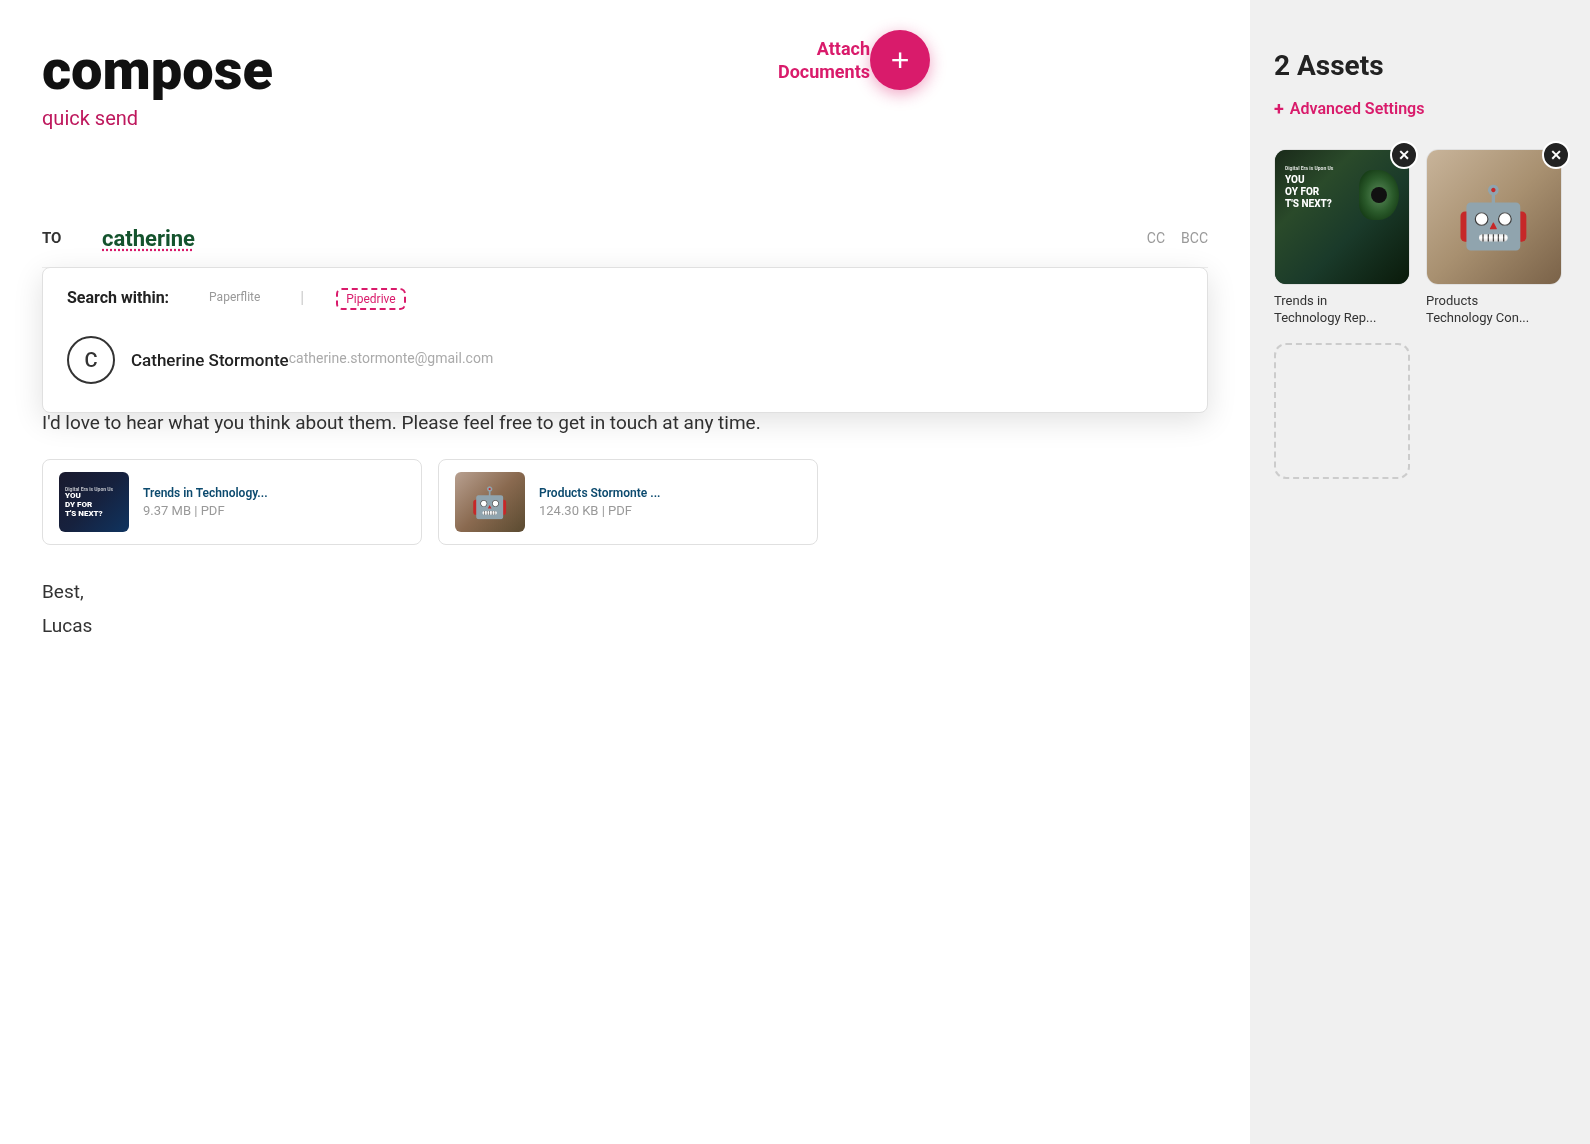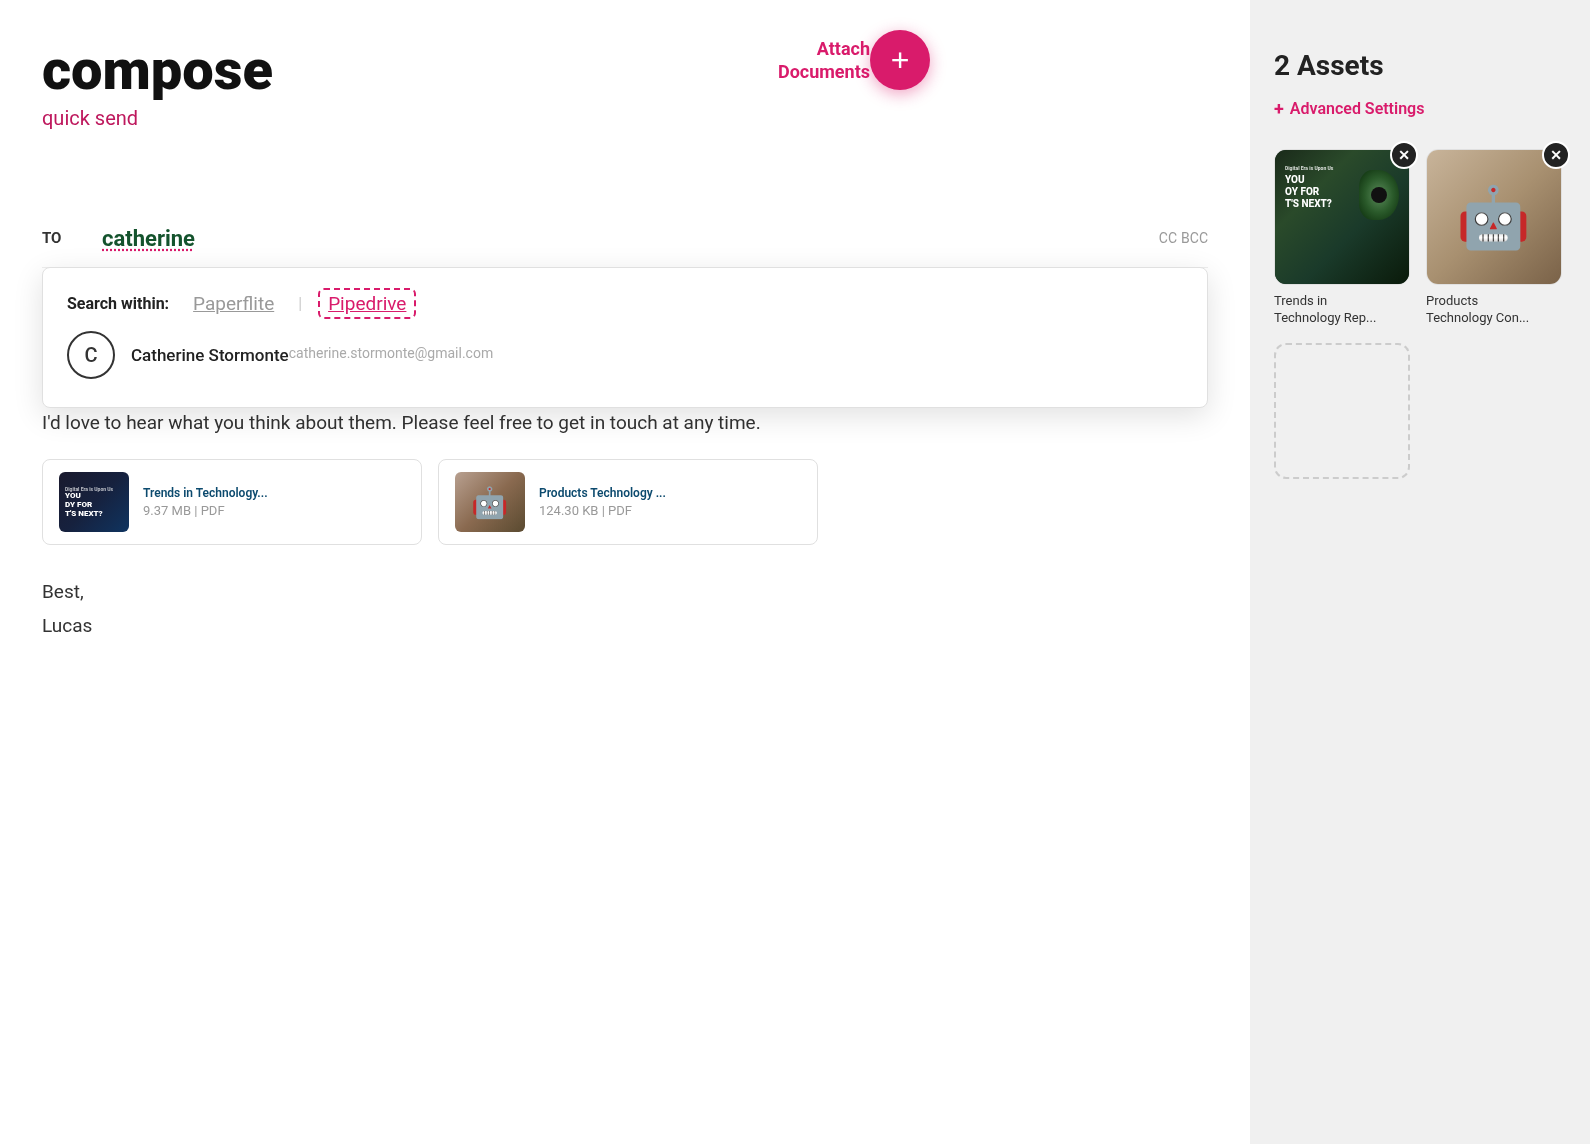--- a/index.html
+++ b/index.html
@@ -89,21 +89,21 @@
       color: #14532d;
       font-weight: 700;
       text-decoration: underline;
       text-decoration-color: #d91b6b;
       text-decoration-style: dotted;
       text-underline-offset: 4px;
     }
 
     .cc-bcc {
       display: flex;
-      gap: 4px;
+      gap: 16px;
       font-size: 14px;
       color: #999;
       margin-left: auto;
     }
 
     .cc-bcc span {
       cursor: pointer;
     }
 
     
@@ -132,37 +132,36 @@
       background: #fff;
       border: 1px solid #e0e0e0;
       border-radius: 8px;
       box-shadow: 0 8px 30px rgba(0,0,0,0.12);
       z-index: 100;
       padding: 20px 24px;
     }
 
     .search-within {
       display: flex;
-      align-items: center;
-      gap: 16px;
-      margin-bottom: 4px;
+      align-items: flex-start;
+      gap: 32px;
+      margin-bottom: 18px;
     }
 
     .search-within-label {
       font-size: 16px;
       font-weight: 700;
       color: #222;
     }
 
     .search-option {
-      font-size: 19px;
+      font-size: 12px;
       color: #999;
       cursor: pointer;
       padding: 2px 8px;
-      text-decoration: underline;
     }
 
     .search-option.active {
       border: 2px dashed #d91b6b;
       border-radius: 6px;
       color: #d91b6b;
       padding: 2px 8px;
     }
 
     .search-divider {
@@ -487,21 +486,21 @@
         <span class="attachment-meta">9.37 MB | PDF</span>
       </div>
     </div>
     <div class="attachment-card">
       <div class="attachment-thumb">
         <div class="thumb-robot" style="background: linear-gradient(135deg, #b8a090 0%, #8a6a50 50%, #5a4a30 100%);">
           <span class="thumb-robot-icon">🤖</span>
         </div>
       </div>
       <div class="attachment-info">
-        <span class="attachment-name">Products Technology ...</span>
+        <span class="attachment-name">Products Stormonte ...</span>
         <span class="attachment-meta">124.30 KB | PDF</span>
       </div>
     </div>
   </div>
 
   <div class="signature">
     <div>Best,</div>
     <div>Lucas</div>
   </div>
 

